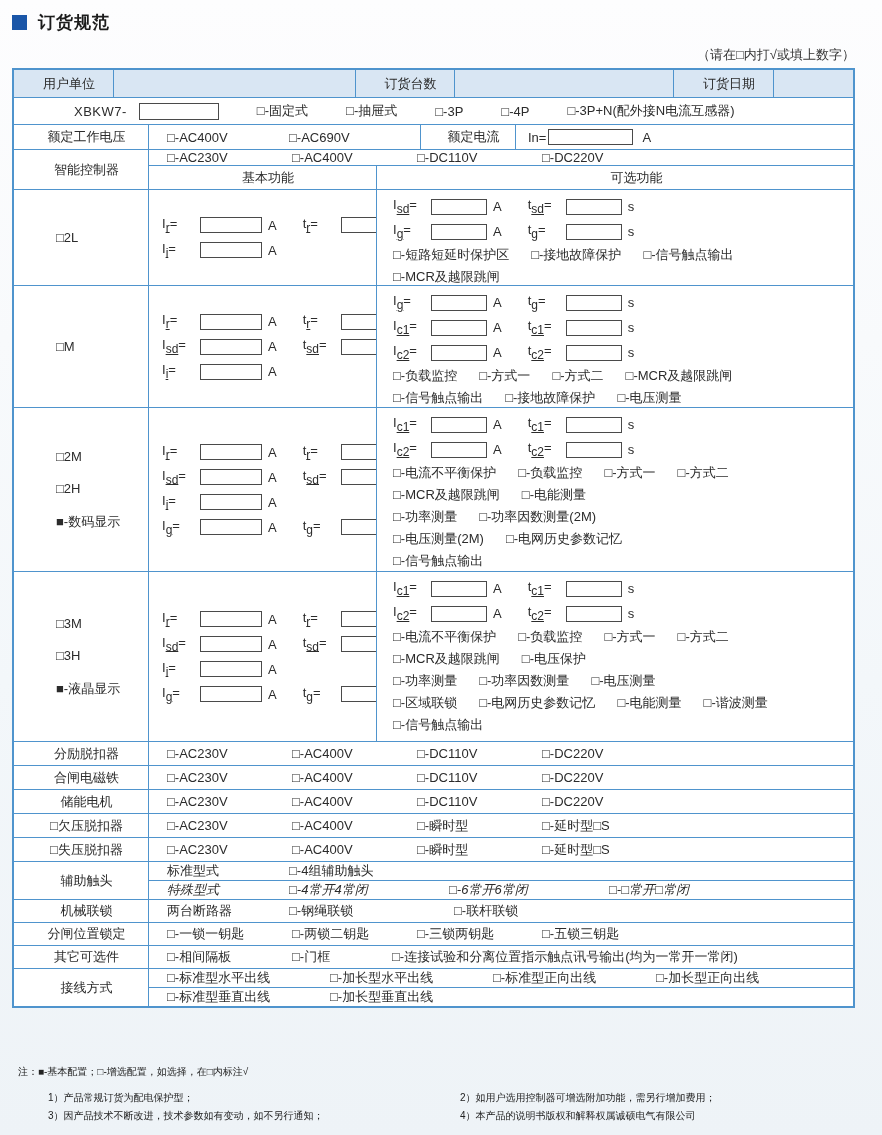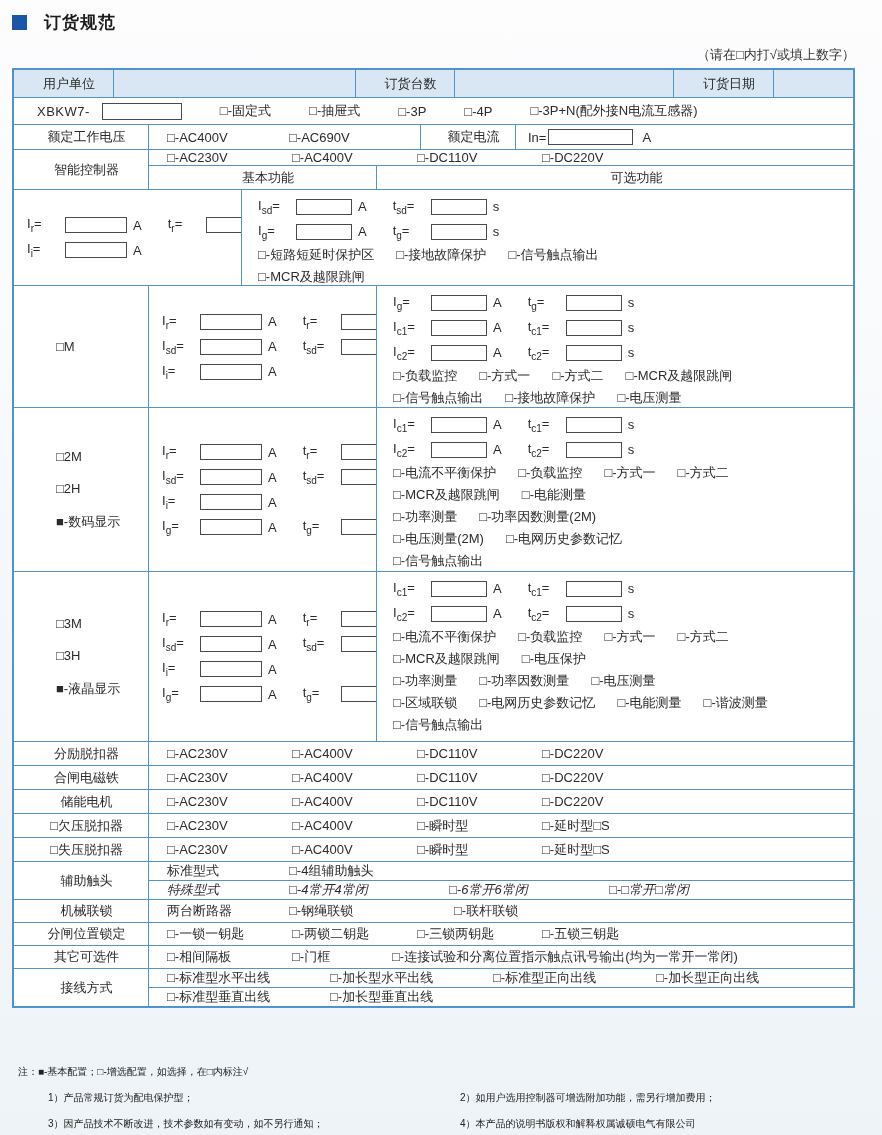--- a/index.html
+++ b/index.html
@@ -3,21 +3,21 @@
 <meta charset="utf-8">
 <style>
   :root{
     --border:#4f94cd; --accent:#1a56a8; --hbg:#d9e6f3; --ink:#2b2b2b;
   }
   *{margin:0;padding:0;box-sizing:border-box;}
   body{font-family:"Liberation Sans","DejaVu Sans",sans-serif;}
   .page{position:relative;width:882px;height:1135px;overflow:hidden;
     background:linear-gradient(180deg,#fdfdfe 0%,#f3f7fa 60%,#eef3f7 100%);
     color:var(--ink);font-size:13px;}
-  .titlebar{position:absolute;left:12px;top:11px;display:flex;align-items:center;gap:17px;text-align:right;}
+  .titlebar{position:absolute;left:12px;top:11px;display:flex;align-items:center;gap:11px;text-align:right;}
   .tsq{width:15px;height:15px;background:var(--accent);}
   .ttext{font-weight:bold;font-size:17px;color:#1c1c1c;letter-spacing:1px;}
   .hint{position:absolute;right:27px;top:46px;font-size:13px;color:#333;}
   .otable{position:absolute;left:12px;top:68px;width:843px;border:2px solid var(--border);
     background:#fff;}
   .trow{display:flex;align-items:stretch;border-top:1px solid var(--border);}
   .trow:first-child{border-top:none;}
   .cell{overflow:hidden;white-space:nowrap;padding-left:11px;}
   .br{border-right:1px solid var(--border);}
   .cen{display:flex;align-items:center;justify-content:center;text-align:center;}
@@ -43,48 +43,48 @@
   .hdr2{padding:0;align-items:stretch;gap:32px;}
   .hcell{flex:0 0 228px;}
   .hcell2{flex:1;}
   .lstack{flex:0 0 135px;display:flex;flex-direction:column;justify-content:center;
     align-items:flex-start;padding-left:42px;gap:17px;}
   .basic{flex:0 0 228px;display:flex;flex-direction:column;justify-content:center;padding-left:13px;}
   .optcol{flex:1;display:flex;flex-direction:column;padding:4px 4px 2px 16px;}
   .pline{display:flex;align-items:center;height:25px;flex:0 0 25px;}
   .param{display:inline-flex;align-items:center;margin-right:26px;}
   .pname{display:inline-block;min-width:36px;}
-  .pname sub{font-size:10px;}
+  .pname sub{font-size:12px;text-decoration:underline;}
   .pbox{width:62px;height:16px;border:1px solid #4a4a4a;background:#fff;display:inline-block;margin:0 6px 0 2px;}
   .op .pbox{width:56px;}
   .oline{display:flex;align-items:center;height:22px;flex:0 0 22px;}
   .oline .opt{min-width:0;margin-right:22px;}
   .gprefix{display:inline-block;min-width:122px;}
   .notes{position:absolute;left:18px;top:1063px;width:848px;font-size:10px;color:#222;line-height:18px;}
-  .ngrid{display:grid;grid-template-columns:412px 1fr;row-gap:8px;margin-top:8px;padding-left:30px;}
+  .ngrid{display:grid;grid-template-columns:412px 1fr;margin-top:8px;padding-left:30px;}
 </style>
 </head>
 <body>
 
 <div class="page">
   <div class="titlebar">
     <span class="tsq"></span>
     <span class="ttext">订货规范</span>
   </div>
   <div class="hint">（请在□内打√或填上数字）</div>
   <div class="otable">
       <div class="trow" style="height: 27px;">
         <div class="cell cen hl br" style="flex: 0 0 100px;">用户单位</div>
         <div class="cell cen hl br" style="flex: 0 0 242px;"></div>
         <div class="cell cen hl br" style="flex: 0 0 99px;">订货台数</div>
         <div class="cell cen hl br" style="flex: 0 0 219px;"></div>
         <div class="cell cen hl br" style="flex: 0 0 100px;">订货日期</div>
         <div class="cell cen hl" style="flex: 1 1 auto;"></div>
       </div>
-      <div class="trow" style="height: 27px;">
+      <div class="trow" style="height: 27px; padding-left: 37px;">
         <div class="cell modelrow">
           <span class="mpref">XBKW7-</span>
           <span class="mbox"></span>
           <span class="opt">□-固定式</span>
           <span class="opt">□-抽屉式</span>
           <span class="opt">□-3P</span>
           <span class="opt">□-4P</span>
           <span class="opt">□-3P+N(配外接N电流互感器)</span>
         </div>
       </div>
@@ -110,20 +110,23 @@
             <span class="opt">□-DC110V</span>
             <span class="opt">□-DC220V</span>
           </div>
           <div class="subrow hdr2" style="height: 24px;">
             <div class="cell br cen hcell">基本功能</div>
             <div class="cell cen hcell2">可选功能</div>
           </div>
         </div>
       </div>
       <div class="trow" style="height: 96px;">
+        <div class="cell br lstack">
+          <div class="stackitem">□2L</div>
+        </div>
         <div class="cell br basic">
           <div class="pline">
             <span class="param">
               <span class="pname">I<sub>r</sub>=</span>
               <span class="pbox"></span>
               <span class="punit">A</span>
             </span>
             <span class="param">
               <span class="pname">t<sub>r</sub>=</span>
               <span class="pbox"></span>

